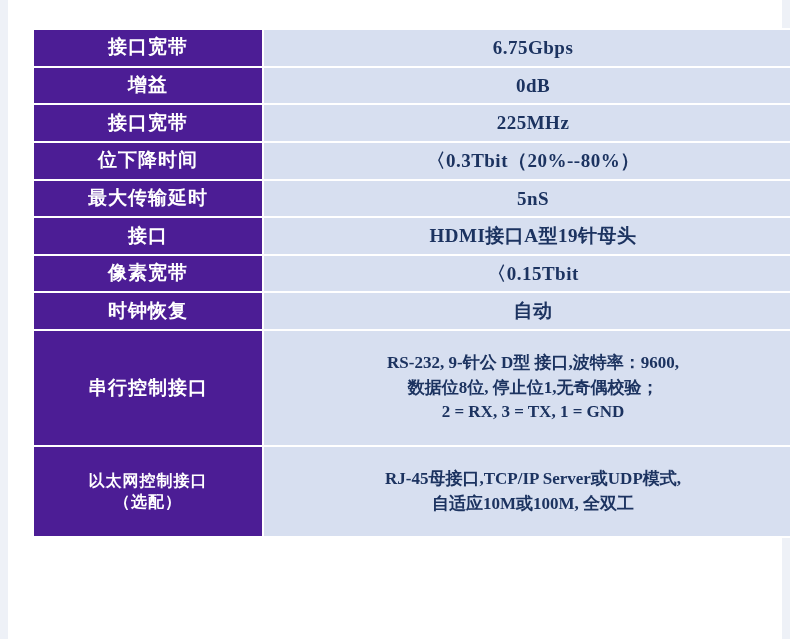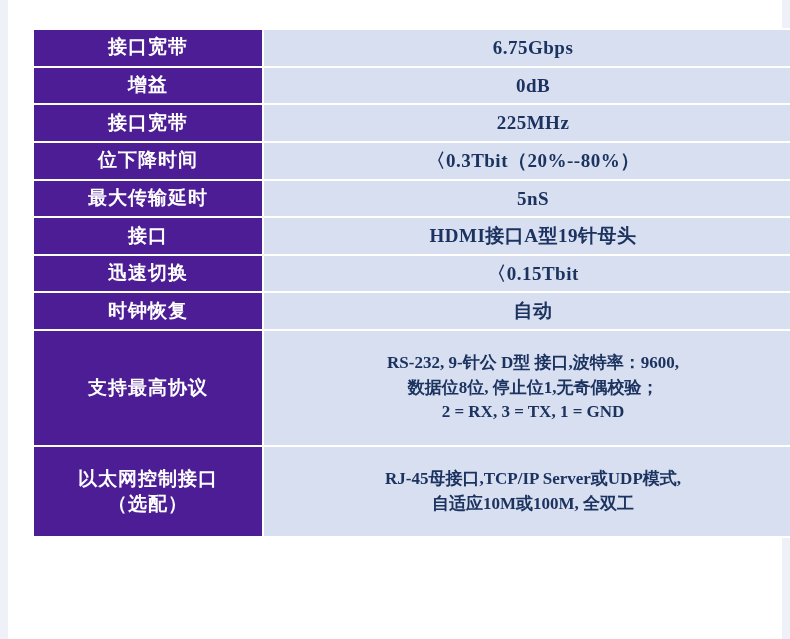--- a/index.html
+++ b/index.html
@@ -78,21 +78,21 @@
     line-height: 1.35;
     letter-spacing: 0.5px;
   }
   td.value-cell.multiline {
     font-size: 17px;
     line-height: 1.45;
     padding: 20px 10px;
     letter-spacing: 0;
   }
   td.label-cell.multiline {
-    font-size: 19px;
+    font-size: 16px;
     line-height: 1.3;
   }
   .vline {
     display: block;
   }
 </style>
 </head>
 <body>
 
 <div class="page">
@@ -130,31 +130,31 @@
           <td class="label-cell">最大传输延时</td>
           <td class="value-cell">5nS</td>
         </tr>
 
         <tr>
           <td class="label-cell">接口</td>
           <td class="value-cell">HDMI接口A型19针母头</td>
         </tr>
 
         <tr>
-          <td class="label-cell">迅速切换</td>
+          <td class="label-cell">像素宽带</td>
           <td class="value-cell">〈0.15Tbit</td>
         </tr>
 
         <tr>
           <td class="label-cell">时钟恢复</td>
           <td class="value-cell">自动</td>
         </tr>
 
         <tr>
-          <td class="label-cell">支持最高协议</td>
+          <td class="label-cell">串行控制接口</td>
           <td class="value-cell multiline">
             <span class="vline">RS-232, 9-针公 D型 接口,波特率：9600,</span>
             <span class="vline">数据位8位,  停止位1,无奇偶校验；</span>
             <span class="vline">2 = RX,  3 = TX,  1 = GND</span>
           </td>
         </tr>
 
         <tr>
           <td class="label-cell multiline">
             <span class="vline">以太网控制接口</span>

